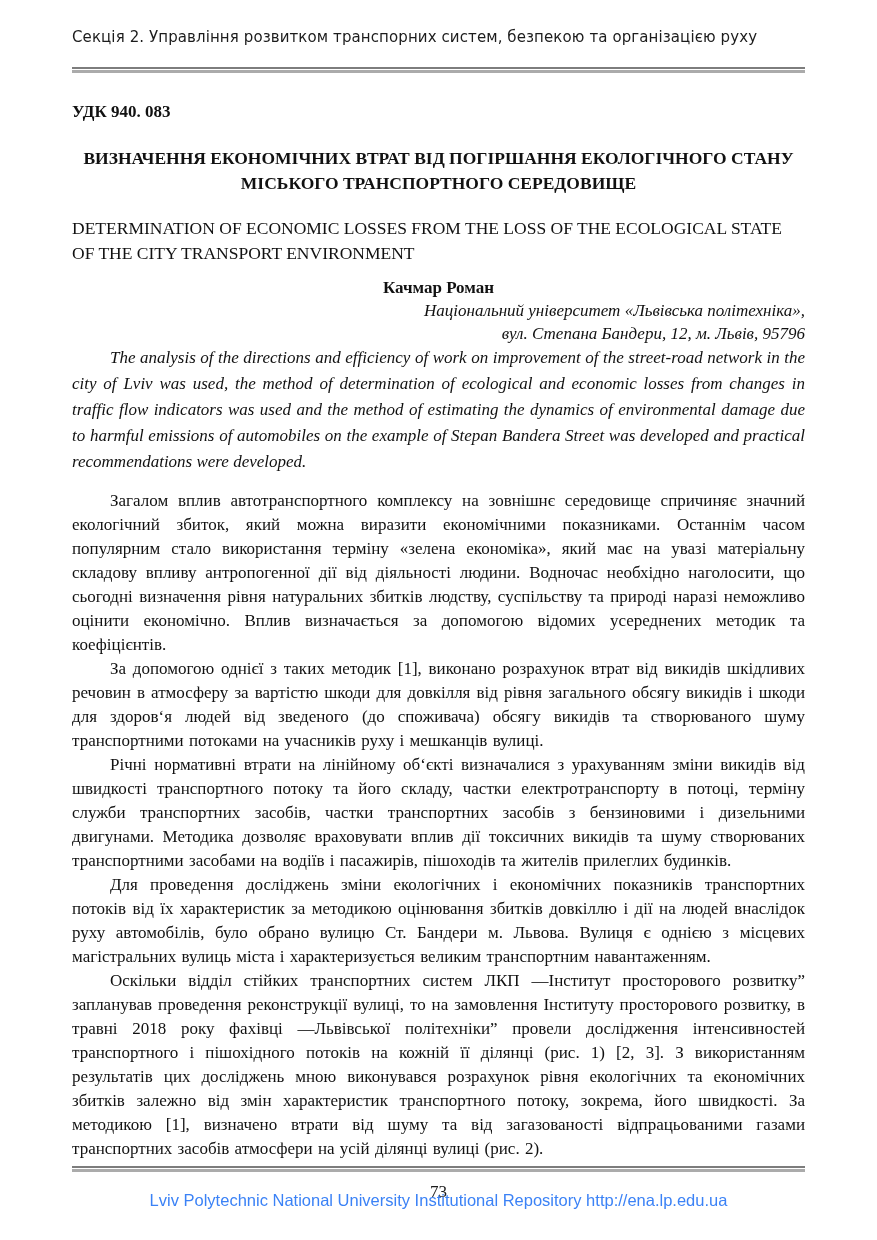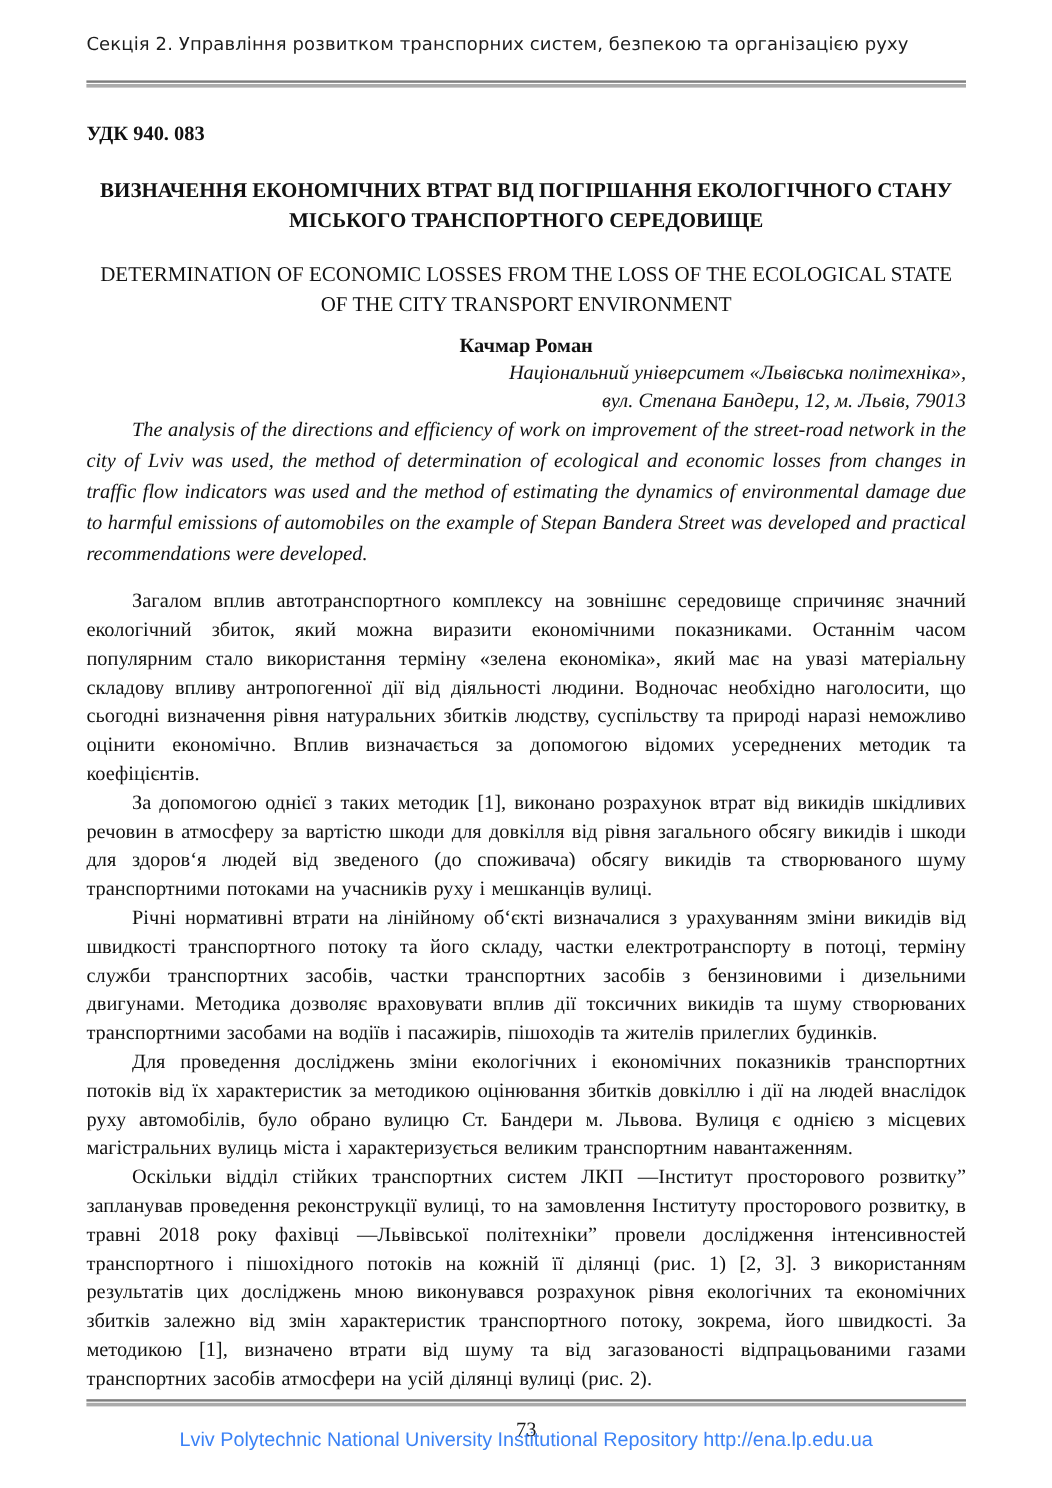--- a/index.html
+++ b/index.html
@@ -39,21 +39,20 @@
 
   .title-uk {
     margin-top: 24px;
     text-align: center;
     font-weight: bold;
     font-size: 17.5px;
     line-height: 25px;
   }
   .title-en {
     margin-top: 20px;
-    text-align: center;
     font-size: 17.5px;
     line-height: 25px;
   }
 
   .author {
     margin-top: 10px;
     text-align: center;
     font-weight: bold;
     font-size: 17px;
     line-height: 23px;
@@ -114,21 +113,21 @@
     <div class="udc">УДК 940. 083</div>
 
     <div class="title-uk">ВИЗНАЧЕННЯ ЕКОНОМІЧНИХ ВТРАТ ВІД ПОГІРШАННЯ ЕКОЛОГІЧНОГО СТАНУ МІСЬКОГО ТРАНСПОРТНОГО СЕРЕДОВИЩЕ</div>
 
     <div class="title-en">DETERMINATION OF ECONOMIC LOSSES FROM THE LOSS OF THE ECOLOGICAL STATE OF THE CITY TRANSPORT ENVIRONMENT</div>
 
     <div class="author">Качмар Роман</div>
 
     <div class="affiliation">Національний університет «Львівська політехніка»,</div>
 
-    <div class="affiliation">вул. Степана Бандери, 12, м. Львів, 79013</div>
+    <div class="affiliation">вул. Степана Бандери, 12, м. Львів, 95796</div>
 
     <div class="abstract">The analysis of the directions and efficiency of work on improvement of the street-road network in the city of Lviv was used, the method of determination of ecological and economic losses from changes in traffic flow indicators was used and the method of estimating the dynamics of environmental damage due to harmful emissions of automobiles on the example of Stepan Bandera Street was developed and practical recommendations were developed.</div>
 
     <div class="body-text">
       <p>Загалом вплив автотранспортного комплексу на зовнішнє середовище спричиняє значний екологічний збиток, який можна виразити економічними показниками. Останнім часом популярним стало використання терміну «зелена економіка», який має на увазі матеріальну складову впливу антропогенної дії від діяльності людини. Водночас необхідно наголосити, що сьогодні визначення рівня натуральних збитків людству, суспільству та природі наразі неможливо оцінити економічно. Вплив визначається за допомогою відомих усереднених методик та коефіцієнтів.</p>
       <p>За допомогою однієї з таких методик [1], виконано розрахунок втрат від викидів шкідливих речовин в атмосферу за вартістю шкоди для довкілля від рівня загального обсягу викидів і шкоди для здоров‘я людей від зведеного (до споживача) обсягу викидів та створюваного шуму транспортними потоками на учасників руху і мешканців вулиці.</p>
       <p>Річні нормативні втрати на лінійному об‘єкті визначалися з урахуванням зміни викидів від швидкості транспортного потоку та його складу, частки електротранспорту в потоці, терміну служби транспортних засобів, частки транспортних засобів з бензиновими і дизельними двигунами. Методика дозволяє враховувати вплив дії токсичних викидів та шуму створюваних транспортними засобами на водіїв і пасажирів, пішоходів та жителів прилеглих будинків.</p>
       <p>Для проведення досліджень зміни екологічних і економічних показників транспортних потоків від їх характеристик за методикою оцінювання збитків довкіллю і дії на людей внаслідок руху автомобілів, було обрано вулицю Ст. Бандери м. Львова. Вулиця є однією з місцевих магістральних вулиць міста і характеризується великим транспортним навантаженням.</p>
       <p>Оскільки відділ стійких транспортних систем ЛКП ―Інститут просторового розвитку” запланував проведення реконструкції вулиці, то на замовлення Інституту просторового розвитку, в травні 2018 року фахівці ―Львівської політехніки” провели дослідження інтенсивностей транспортного і пішохідного потоків на кожній її ділянці (рис. 1) [2, 3]. З використанням результатів цих досліджень мною виконувався розрахунок рівня екологічних та економічних збитків залежно від змін характеристик транспортного потоку, зокрема, його швидкості. За методикою [1], визначено втрати від шуму та від загазованості відпрацьованими газами транспортних засобів атмосфери на усій ділянці вулиці (рис. 2).</p>
     </div>

